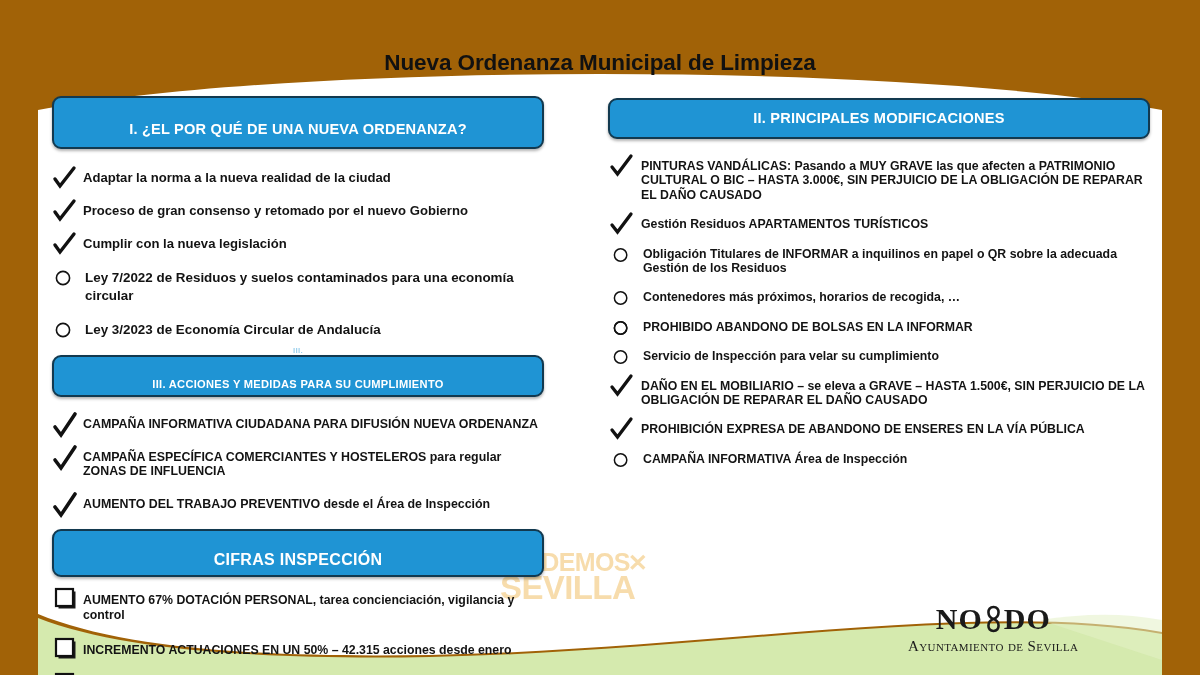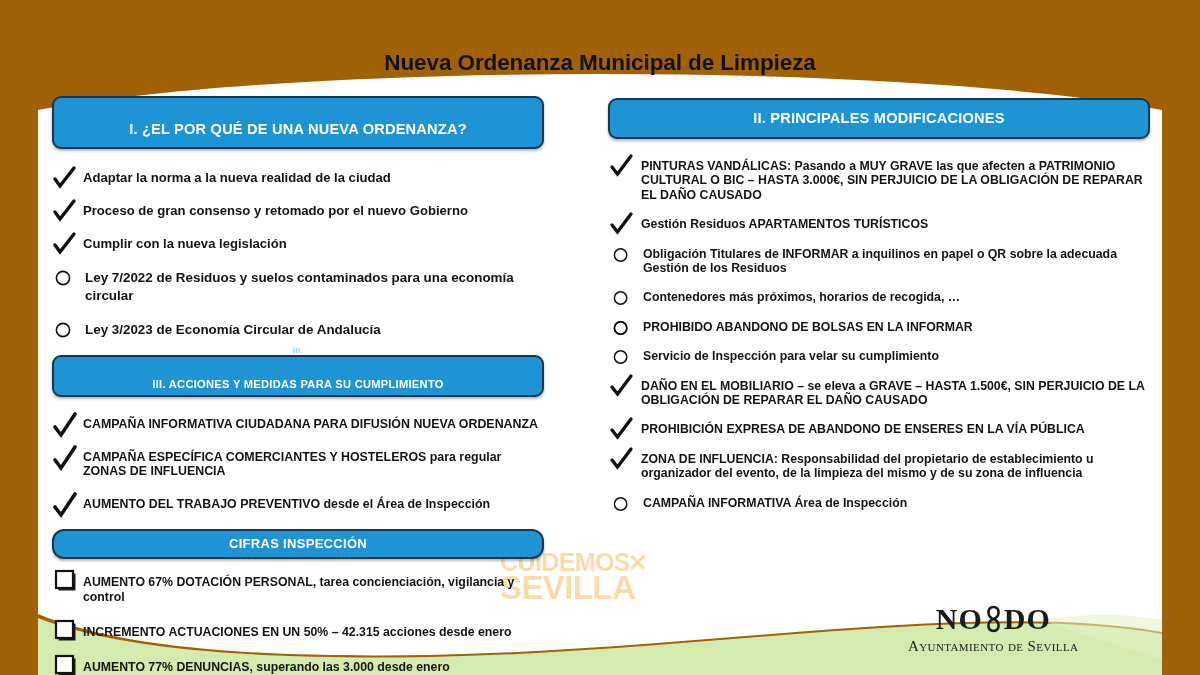--- a/index.html
+++ b/index.html
@@ -42,21 +42,21 @@
     border: 2.2px solid #12394f;
     border-radius: 9px;
     color: #ffffff;
     font-weight: bold;
     text-align: center;
     box-shadow: 0 2px 3px rgba(0,0,0,0.30);
   }
   .band.big   { padding: 23px 6px 10px; font-size: 14.6px; letter-spacing: 0.2px; }
   .band.right { padding: 10px 6px 11px; font-size: 14.6px; letter-spacing: 0.2px; }
   .band.small { padding: 21px 6px 5px; font-size: 11.1px; letter-spacing: 0.3px; }
-  .band.mid   { padding: 5px 6px 6px;  font-size: 13px; letter-spacing: 0.3px; border-radius: 12px; }
+  .band.mid   { padding: 20px 6px 6px;  font-size: 16px; letter-spacing: 0.3px; }
 
   .ghost-num {
     position: absolute;
     left: 0; right: 0; top: -11px;
     text-align: center;
     font-size: 8px;
     font-weight: bold;
     color: rgba(31,148,212,0.45);
   }
 
@@ -352,28 +352,20 @@
         <span>DAÑO EN EL MOBILIARIO – se eleva a GRAVE – HASTA 1.500€,  SIN PERJUICIO DE LA OBLIGACIÓN DE REPARAR EL DAÑO CAUSADO</span>
       </li>
       <li>
         <span class="mark">
           <svg width="24" height="24" viewBox="0 0 24 24">
               <path d="M2 12 L7.5 19 L21 1" stroke="#111" stroke-width="3.3" fill="none" stroke-linecap="round"></path>
             </svg>
         </span>
         <span>PROHIBICIÓN EXPRESA DE ABANDONO DE ENSERES EN LA VÍA PÚBLICA</span>
       </li>
-      <li>
-        <span class="mark">
-          <svg width="24" height="24" viewBox="0 0 24 24">
-              <path d="M2 12 L7.5 19 L21 1" stroke="#111" stroke-width="3.3" fill="none" stroke-linecap="round"></path>
-            </svg>
-        </span>
-        <span>ZONA DE INFLUENCIA: Responsabilidad del propietario de establecimiento u organizador del evento, de la limpieza del mismo y de su zona de influencia</span>
-      </li>
       <li class="circle">
         <span class="mark">
           <svg width="17" height="17" viewBox="0 0 17 17">
               <circle cx="7.6" cy="8" r="6.2" stroke="#111" stroke-width="1.5" fill="none"></circle>
             </svg>
         </span>
         <span>CAMPAÑA INFORMATIVA Área de Inspección</span>
       </li>
     </ul>
   </div>

